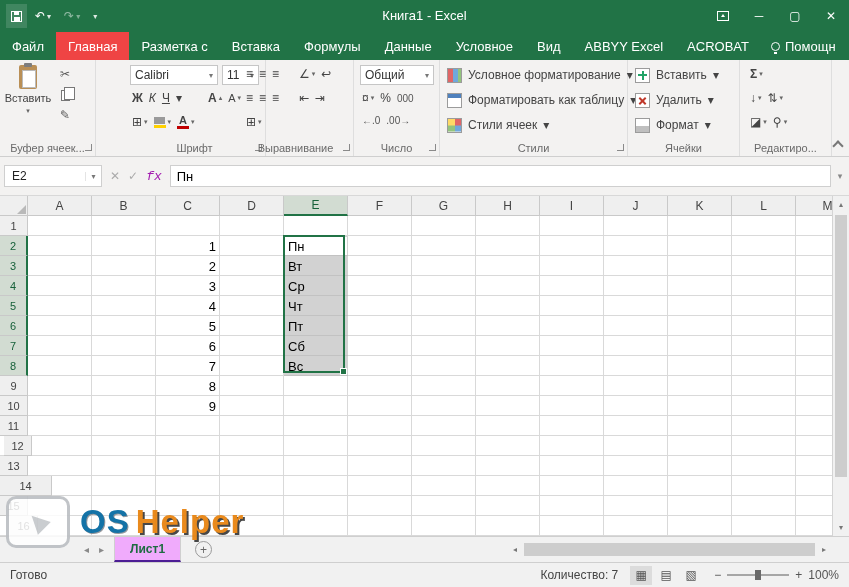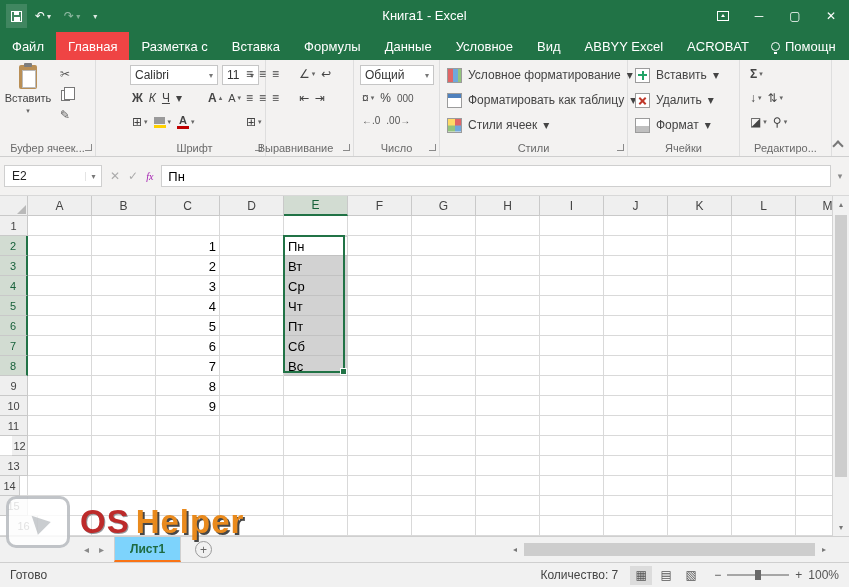--- a/index.html
+++ b/index.html
@@ -72,21 +72,21 @@
   .ic-del::before { transform:rotate(45deg);} .ic-del::after { transform:rotate(-45deg);}
   .ic-fmt { background:linear-gradient(#fff 0 7px,#bfbfbf 7px); }
   .stylerow { position:absolute; left:7px; display:flex; align-items:center; gap:6px; height:22px; font-size:12px; color:#444; white-space:nowrap; }
 
   
   .fbar { position:absolute; left:0; top:157px; width:849px; height:39px; background:#f3f2f1; display:flex; align-items:center; border-bottom:1px solid #d8d8d8; }
   .namebox { margin-left:4px; width:98px; height:22px; background:#fff; border:1px solid #cfcfcf; display:flex; align-items:center; font-size:12px; color:#222; }
   .namebox .nbt { padding-left:7px; flex:1; }
   .namebox .nbd { width:16px; text-align:center; border-left:1px solid #e4e4e4; color:#777; font-size:8px; }
   .fbtns { display:flex; align-items:center; gap:8px; padding:0 8px; font-size:12px; color:#ababab; }
-  .fx { font-style:italic; font-family:Liberation Serif, serif; color:#a21caf; font-size:10px; }
+  .fx { font-style:italic; font-family:Liberation Mono, monospace; color:#a21caf; font-size:13px; }
   .finput { flex:1; height:22px; background:#fff; border:1px solid #cfcfcf; display:flex; align-items:center; padding-left:6px; font-size:13px; color:#000; }
   .fexpand { width:18px; text-align:center; color:#888; font-size:9px; }
 
   
   #gridwrap { position:absolute; left:0; top:196px; width:832px; height:340px; overflow:hidden; background-color:#fff;
     background-image:
       repeating-linear-gradient(90deg, transparent 0 63px, #d9d9d9 63px 64px),
       repeating-linear-gradient(180deg, transparent 0 19px, #d9d9d9 19px 20px);
     background-position:28px 0, 0 20px; }
   .colh,.rowh,.hcorner { position:absolute; background:#efefef; border-right:1px solid #c9c9c9; border-bottom:1px solid #c9c9c9; color:#444; display:flex; align-items:center; justify-content:center; }
@@ -104,21 +104,21 @@
   .handle { position:absolute; right:-4px; bottom:-4px; width:7px; height:7px; background:#217346; border:1px solid #fff; }
 
   .vscroll { position:absolute; left:832px; top:196px; width:17px; height:340px; background:#f1f1f1; border-left:1px solid #d4d4d4; }
   .vscroll .sarr { position:absolute; left:0; width:16px; height:17px; text-align:center; line-height:17px; font-size:8px; color:#777; }
   .vscroll .up { top:0; } .vscroll .dn { bottom:0; }
   .vthumb { position:absolute; left:2px; right:2px; top:19px; height:262px; background:#cdcdcd; }
 
   
   .sheetbar { position:absolute; left:0; top:536px; width:849px; height:26px; background:#f1f1f1; border-top:1px solid #cfcfcf; display:flex; align-items:center; }
   .tabnav { display:flex; gap:10px; color:#8a8a8a; font-size:10px; margin-left:84px; }
-  .sheettab { margin-left:10px; height:25px; background:#7dd3fc; border-left:1px solid #cfcfcf; border-right:1px solid #cfcfcf; border-bottom:2px solid #f97316; display:flex; align-items:center; padding:0 15px; color:#1e6b41; font-weight:bold; font-size:12px; }
+  .sheettab { margin-left:10px; height:25px; background:#f0abfc; border-left:1px solid #cfcfcf; border-right:1px solid #cfcfcf; border-bottom:2px solid #4c1d95; display:flex; align-items:center; padding:0 15px; color:#1e6b41; font-weight:bold; font-size:12px; }
   .addsheet { width:17px; height:17px; border:1px solid #9a9a9a; border-radius:50%; display:flex; align-items:center; justify-content:center; color:#666; font-size:12px; margin-left:14px; line-height:1; }
   .hscroll { position:absolute; left:508px; right:18px; top:4px; height:17px; background:#f1f1f1; }
   .hscroll .sarr { position:absolute; top:0; width:14px; height:17px; line-height:17px; text-align:center; font-size:8px; color:#777; }
   .hscroll .lf { left:0; } .hscroll .rt { right:0; }
   .hthumb { position:absolute; left:16px; right:16px; top:2px; bottom:2px; background:#cdcdcd; }
 
   
   .statusbar { position:absolute; left:0; top:562px; width:849px; height:25px; background:#f1f1f1; border-top:1px solid #cfcfcf; display:flex; align-items:center; font-size:12px; color:#444; }
   .mode { margin-left:10px; }
   .sright { margin-left:auto; display:flex; align-items:center; gap:12px; margin-right:10px; }
@@ -127,21 +127,21 @@
   .vbtn.on { background:#dcdcdc; }
   .zoomer { display:flex; align-items:center; gap:6px; color:#555; }
   .ztrack { width:62px; height:2px; background:#a6a6a6; position:relative; }
   .zthumb { position:absolute; left:28px; top:-4px; width:6px; height:10px; background:#696969; }
 
   
   .wm { position:absolute; left:6px; top:496px; display:flex; align-items:center; gap:10px; z-index:60; opacity:.93; }
   .wmbox { width:64px; height:52px; border:3px solid #bdc0c4; border-radius:10px; background:rgba(255,255,255,.9); display:flex; align-items:center; justify-content:center; }
   .wmarrow { width:0; height:0; border-left:18px solid #c7cacd; border-top:9px solid transparent; border-bottom:9px solid transparent; transform:rotate(-135deg); }
   .wmtxt { font-size:33px; font-weight:bold; letter-spacing:1px; display:flex; gap:6px; }
-  .wm-os { color:#b91c1c; text-shadow:1px 1px 0 #8e9196; }
+  .wm-os { color:#0369a1; text-shadow:1px 1px 0 #8e9196; }
   .wm-helper { color:#e8820c; text-shadow:2px 2px 0 #3a3a3a; }
 </style>
 </head>
 <body>
 
 <div class="titlebar">
   <div class="qat">
     <span class="qbtn saveb">
         <span class="floppy"></span>
       </span>
@@ -433,23 +433,23 @@
     <div class="rowh sel" style="left: 0px; top: 40px; width: 28px; height: 20px;">2</div>
     <div class="rowh sel" style="left: 0px; top: 60px; width: 28px; height: 20px;">3</div>
     <div class="rowh sel" style="left: 0px; top: 80px; width: 28px; height: 20px;">4</div>
     <div class="rowh sel" style="left: 0px; top: 100px; width: 28px; height: 20px;">5</div>
     <div class="rowh sel" style="left: 0px; top: 120px; width: 28px; height: 20px;">6</div>
     <div class="rowh sel" style="left: 0px; top: 140px; width: 28px; height: 20px;">7</div>
     <div class="rowh sel" style="left: 0px; top: 160px; width: 28px; height: 20px;">8</div>
     <div class="rowh" style="left: 0px; top: 180px; width: 28px; height: 20px;">9</div>
     <div class="rowh" style="left: 0px; top: 200px; width: 28px; height: 20px;">10</div>
     <div class="rowh" style="left: 0px; top: 220px; width: 28px; height: 20px;">11</div>
-    <div class="rowh" style="left: 12px; top: 240px; width: 16px; height: 20px;">12</div>
+    <div class="rowh" style="left: 4px; top: 240px; width: 28px; height: 20px;">12</div>
     <div class="rowh" style="left: 0px; top: 260px; width: 28px; height: 20px;">13</div>
-    <div class="rowh" style="left: 0px; top: 280px; width: 20px; height: 20px;">14</div>
+    <div class="rowh" style="left: 0px; top: 280px; width: 52px; height: 20px;">14</div>
     <div class="rowh" style="left: 0px; top: 300px; width: 28px; height: 20px;">15</div>
     <div class="rowh" style="left: 10px; top: 320px; width: 28px; height: 20px;">16</div>
     <div class="hcorner"></div>
     <div class="selbox" style="left: 283px; top: 39px; width: 62px; height: 138px;">
       <div class="handle"></div>
     </div>
   </div>
 
 <div class="vscroll">
   <span class="sarr up">▴</span>

